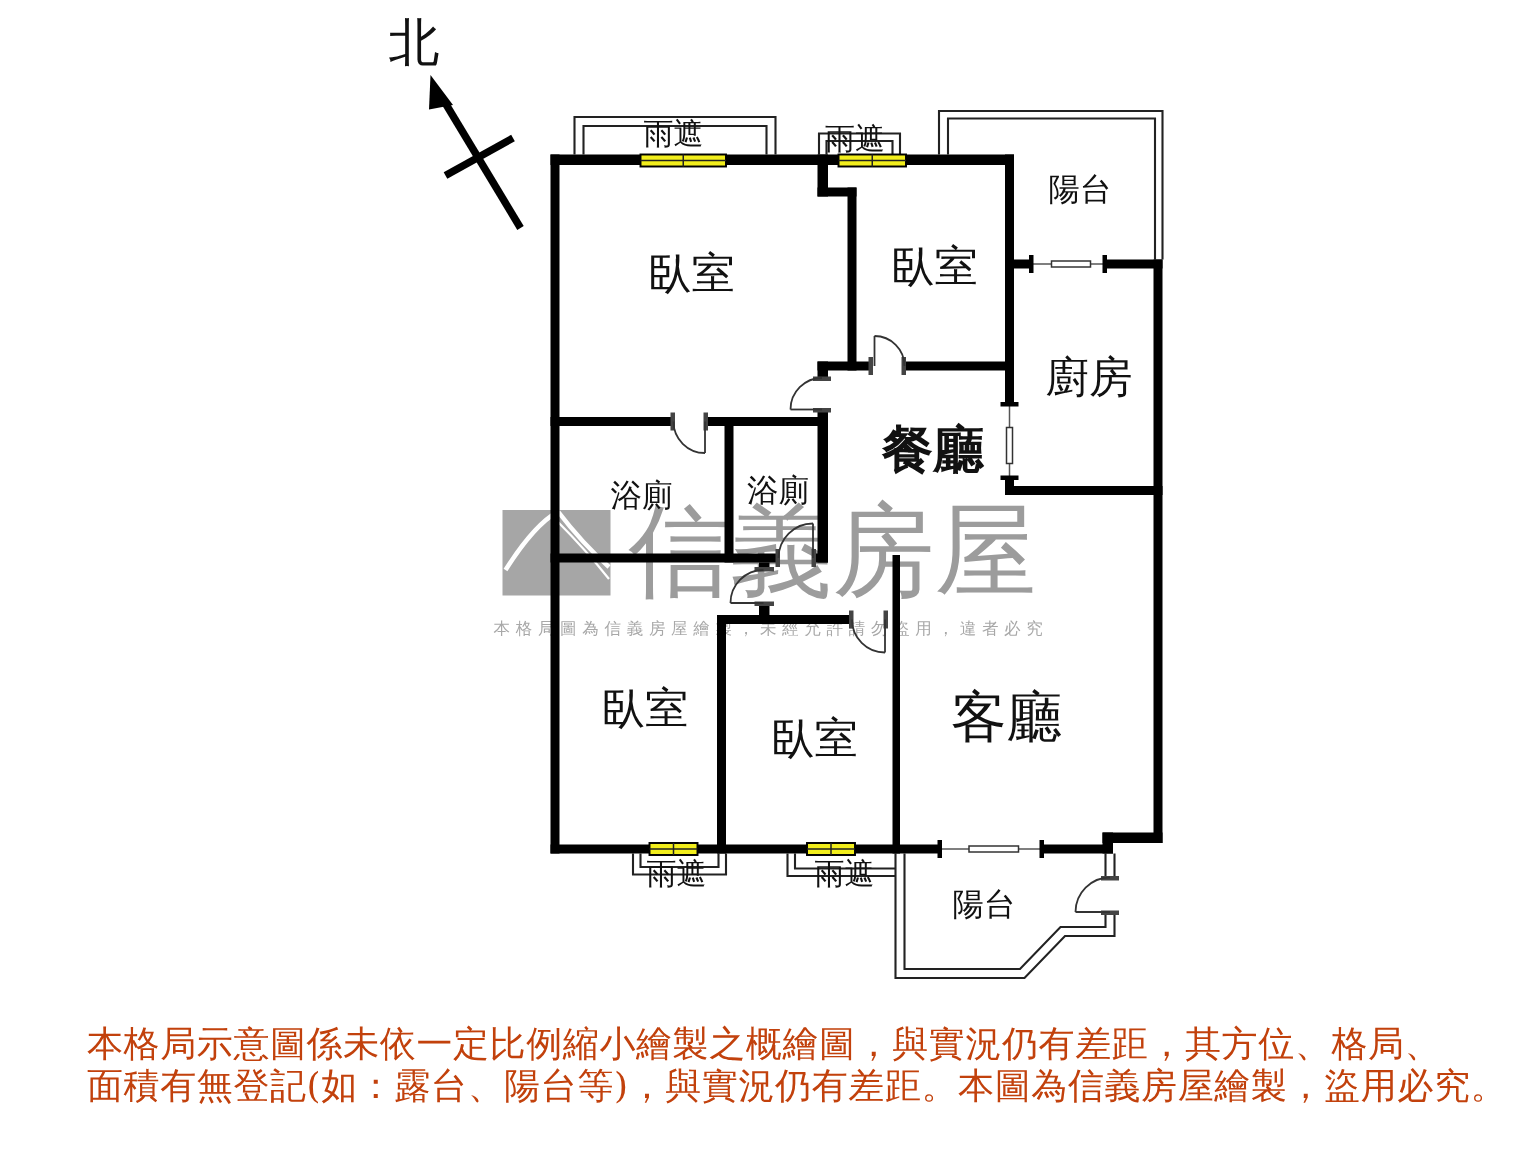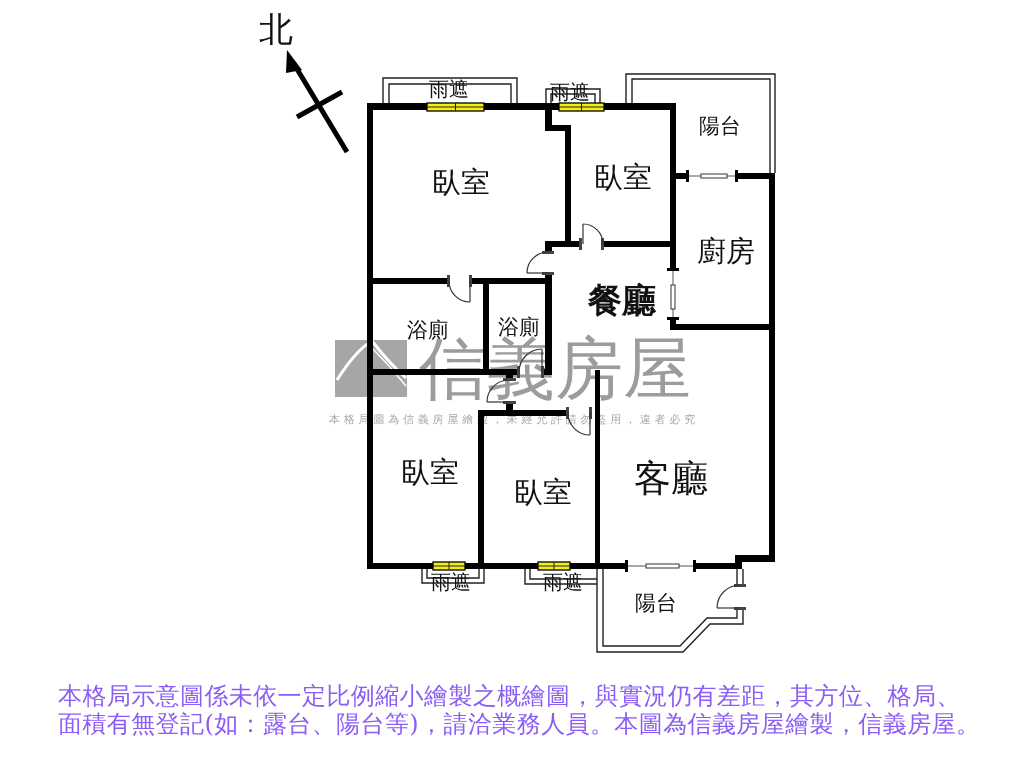--- a/index.html
+++ b/index.html
@@ -16,21 +16,21 @@
     .wm-notice { font-family: "DejaVu Sans", sans-serif; font-size: 11px; fill: #a8a8a8; text-anchor: middle; dominant-baseline: central; letter-spacing: 3.8px; }
     .wall { fill: #000; }
     .thin { fill: none; stroke: #222; stroke-width: 1.4; }
     .door { fill: none; stroke: #333; stroke-width: 1.2; }
     .jamb { fill: #444; }
     .win { fill: #f2ee1c; stroke: #000; stroke-width: 1.3; }
     .win-line { stroke: #222; stroke-width: 1; }
     .slide { stroke: #555; stroke-width: 1; fill: none; }
     .slide-panel { fill: #fff; stroke: #333; stroke-width: 1; }
     #disclaimer { position: absolute; left: 58px; top: 682px; font-family: "DejaVu Serif", serif;
-                  font-size: 24px; line-height: 28px; color: #8b5cf6; letter-spacing: 0.4px; }
+                  font-size: 24px; line-height: 28px; color: #c2410c; letter-spacing: 0.4px; }
     #disclaimer div { white-space: nowrap; }
   </style>
 </head>
 <body>
 
 <svg id="plan" viewBox="0 0 1024 670" xmlns="http://www.w3.org/2000/svg">
 
   <g>
     <g>
       <rect x="335" y="340" width="72" height="57" fill="#a6a6a6"></rect>
@@ -200,14 +200,14 @@
   <text class="lbl lbl-dining" x="622" y="300">餐廳</text>
   <text class="lbl lbl-mid" x="428" y="330">浴廁</text>
   <text class="lbl lbl-mid" x="519" y="327">浴廁</text>
   <text class="lbl lbl-room" x="430" y="472">臥室</text>
   <text class="lbl lbl-room" x="543" y="492">臥室</text>
   <text class="lbl lbl-living" x="671" y="478">客廳</text>
 </svg>
 
 <div id="disclaimer">
   <div>本格局示意圖係未依一定比例縮小繪製之概繪圖，與實況仍有差距，其方位、格局、</div>
-  <div>面積有無登記(如：露台、陽台等)，請洽業務人員。本圖為信義房屋繪製，信義房屋。</div>
+  <div>面積有無登記(如：露台、陽台等)，與實況仍有差距。本圖為信義房屋繪製，盜用必究。</div>
 </div>
 
 </body></html>

